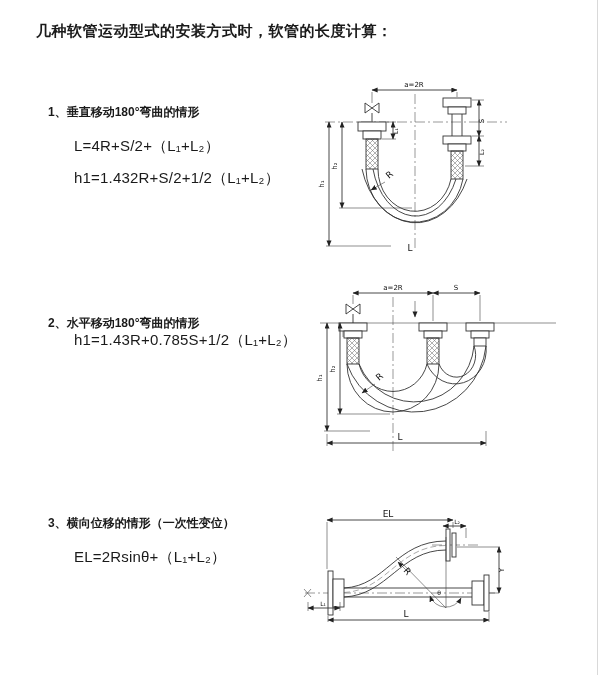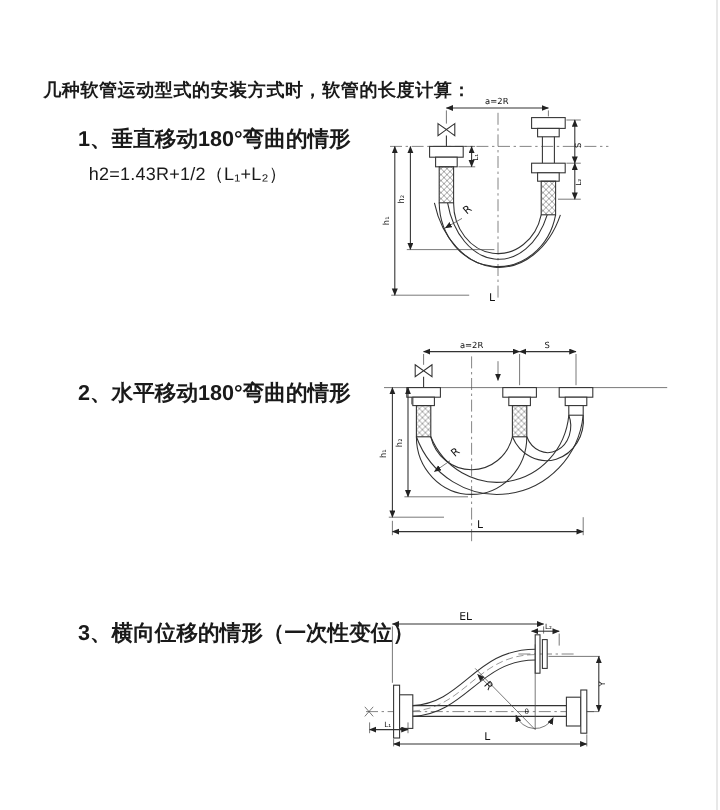--- a/index.html
+++ b/index.html
@@ -1,20 +1,20 @@
 <!DOCTYPE html>
 <html><head>
 <meta charset="utf-8">
 <style>
   html,body{margin:0;padding:0;background:#fff;}
   body{width:600px;height:675px;position:relative;overflow:hidden;
        font-family:"Liberation Sans","DejaVu Sans",sans-serif;color:#1a1a1a;}
   .abs{position:absolute;}
-  .title{font-size:15px;font-weight:700;letter-spacing:.5px;white-space:nowrap;margin-top:44px;}
-  .heading{font-size:18px;font-weight:700;white-space:nowrap;margin-left:17px;}
+  .title{font-size:15px;font-weight:700;letter-spacing:.5px;white-space:nowrap;}
+  .heading{font-size:12px;font-weight:700;white-space:nowrap;}
   .formulas{font-size:15px;line-height:32px;letter-spacing:.2px;white-space:nowrap;}
   .right-edge{left:597px;top:0;width:1px;height:675px;background:#d9d9d9;}
   svg{display:block;}
   .ln{stroke:#333;stroke-width:.9;fill:none;}
   .thin{stroke:#444;stroke-width:.6;fill:none;}
   .cl{stroke:#555;stroke-width:.6;fill:none;stroke-dasharray:10 3 2 3;}
   .dashc{stroke:#555;stroke-width:.5;fill:none;stroke-dasharray:6 3;}
   .fit{fill:#fff;stroke:#333;stroke-width:.9;}
   .lbl{font-size:7px;fill:#111;font-family:"DejaVu Sans",sans-serif;}
   .lbl-big{font-size:9px;fill:#111;font-family:"DejaVu Sans",sans-serif;}
@@ -22,29 +22,32 @@
 </style>
 </head>
 <body>
 
 <div class="abs right-edge"></div>
 
 <div class="abs title" style="left:36px;top:22px;">几种软管运动型式的安装方式时，软管的长度计算：</div>
 
 <div class="abs heading" style="left:48px;top:104px;">1、垂直移动180°弯曲的情形</div>
 <div class="abs formulas" style="left:74px;top:130px;">
-  <div>h2=1.43R+1/2（L₁+L₂）</div>
+  <div>L=4R+S/2+（L₁+L₂）</div>
+  <div>h1=1.432R+S/2+1/2（L₁+L₂）</div>
 </div>
 
 <div class="abs heading" style="left:48px;top:315px;">2、水平移动180°弯曲的情形</div>
 <div class="abs formulas" style="left:74px;top:324px;">
+  <div>h1=1.43R+0.785S+1/2（L₁+L₂）</div>
 </div>
 
 <div class="abs heading" style="left:48px;top:515px;">3、横向位移的情形（一次性变位）</div>
 <div class="abs formulas" style="left:74px;top:541px;">
+  <div>EL=2Rsinθ+（L₁+L₂）</div>
 </div>
 
 <svg class="abs" style="left:315px;top:78px;" width="250" height="175" viewBox="0 0 250 175">
   <defs>
     <marker id="arrA" markerWidth="7" markerHeight="6" refX="5.6" refY="2.5" orient="auto-start-reverse" markerUnits="userSpaceOnUse">
       <path d="M0,0 L6,2.5 L0,5 Z" fill="#222"></path>
     </marker>
     <pattern id="braidA" width="5" height="5" patternUnits="userSpaceOnUse">
       <path d="M0,5 L5,0 M0,0 L5,5" stroke="#666" stroke-width=".5"></path>
     </pattern>

